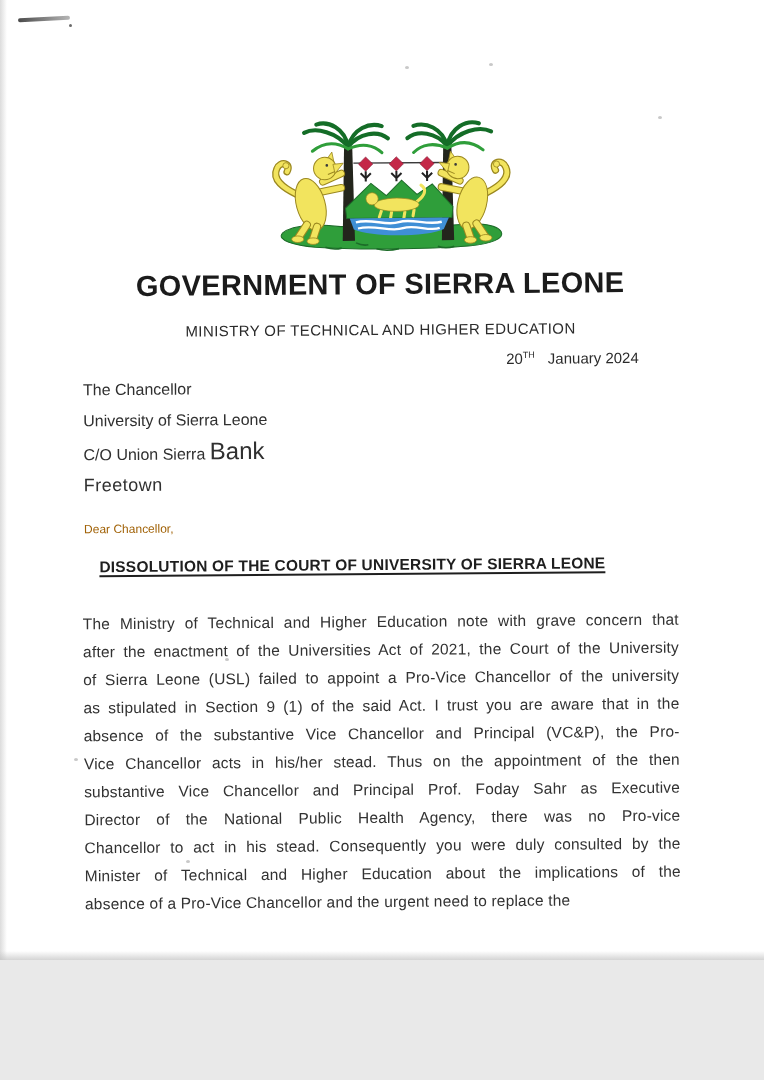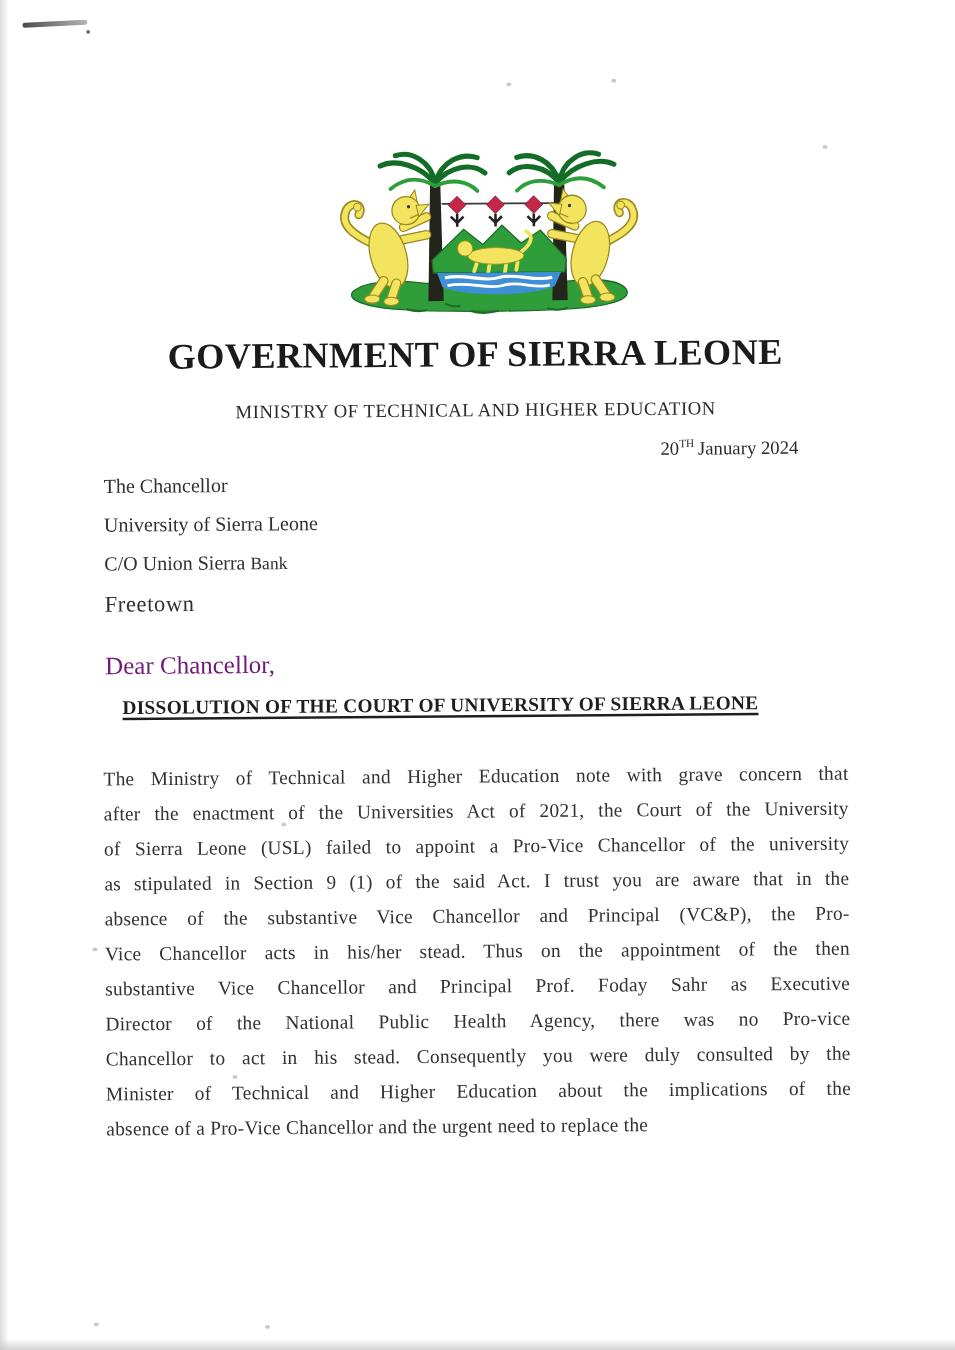--- a/index.html
+++ b/index.html
@@ -1,22 +1,22 @@
 <!DOCTYPE html>
 <html style="--paper: #ffffff; --ink: #333333; --heading-ink: #1b1b1b; --emblem-green: #2f9e3a; --emblem-green-dark: #1c6b28; --emblem-gold: #f2e45e; --emblem-gold-outline: #9b8820; --emblem-red: #c42848; --emblem-blue: #3f8fd6; --emblem-trunk: #23251c; --frond-dark: #146d27;"><head>
 <meta charset="utf-8">
 <style>
   html,body{margin:0;padding:0;background:#e9e9e9;}
   .page{
     position:relative;
-    width:764px;height:1080px;
+    width:764px;height:960px;
     margin:0 auto;
     background:var(--paper,#fff);
     overflow:hidden;
-    font-family:Liberation Serif, serif;
+    font-family:Liberation Sans, sans-serif;
     color:var(--ink,#333);
   }
   .sheet{
     position:absolute;inset:0;
     transform:rotate(-0.45deg);
     transform-origin:382px 520px;
   }
   
   .edge-left{position:absolute;left:0;top:0;bottom:0;width:7px;
     background:linear-gradient(to right,#c9c9c9,rgba(255,255,255,0));opacity:.65;}
@@ -29,26 +29,26 @@
   .speck{position:absolute;width:4px;height:3px;border-radius:50%;background:#9a9a9a;opacity:.55;}
   
   .emblem{position:absolute;left:266px;top:120px;width:256px;height:138px;}
   
   .title{position:absolute;top:268px;left:0;right:0;text-align:center;
     font-size:29px;font-weight:700;letter-spacing:.3px;color:var(--heading-ink,#1b1b1b);}
   .subtitle{position:absolute;top:321px;left:0;right:0;text-align:center;
     font-size:15px;letter-spacing:.4px;color:#2b2b2b;}
   .dateline{position:absolute;top:351px;right:124px;font-size:15px;color:#2b2b2b;}
   .dateline sup{font-size:9px;margin-top:44px;}
-  .dateline .month{margin-left:3px;}
+  .dateline .month{margin-left:13px;}
   
   .recipient{position:absolute;top:372px;left:84px;font-size:16px;line-height:31px;color:#303030;}
-  .recipient .bank{font-size:14px;}
+  .recipient .bank{font-size:24px;}
   .recipient .city{font-size:18px;letter-spacing:.5px;}
-  .salutation{position:absolute;top:520px;left:84px;font-size:20px;color:#701a75;}
+  .salutation{position:absolute;top:520px;left:84px;font-size:12px;color:#a16207;}
   .subject{position:absolute;top:556px;left:82px;width:540px;text-align:center;
     font-size:15.5px;font-weight:700;letter-spacing:.2px;color:#1e1e1e;
     text-decoration:underline;text-decoration-thickness:2px;text-underline-offset:3px;}
   
   .body{position:absolute;top:608px;left:82px;width:596px;
     font-size:15.5px;color:#323232;}
   .jline{height:28px;line-height:28px;text-align:justify;text-align-last:justify;
     letter-spacing:.2px;white-space:normal;}
   .jlast{text-align-last:left;}
 </style>

